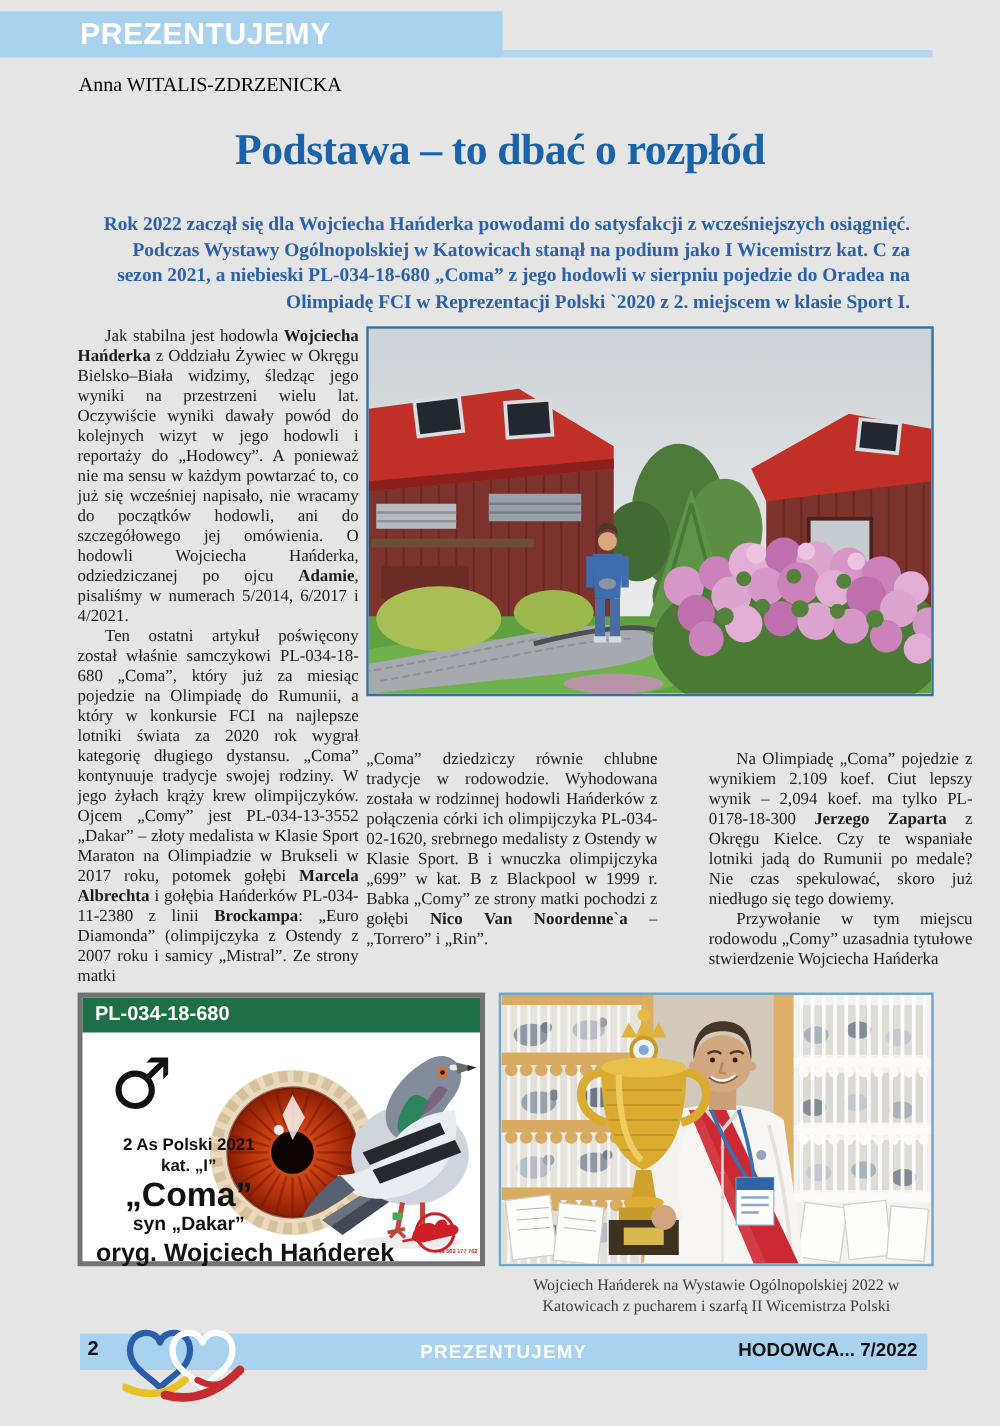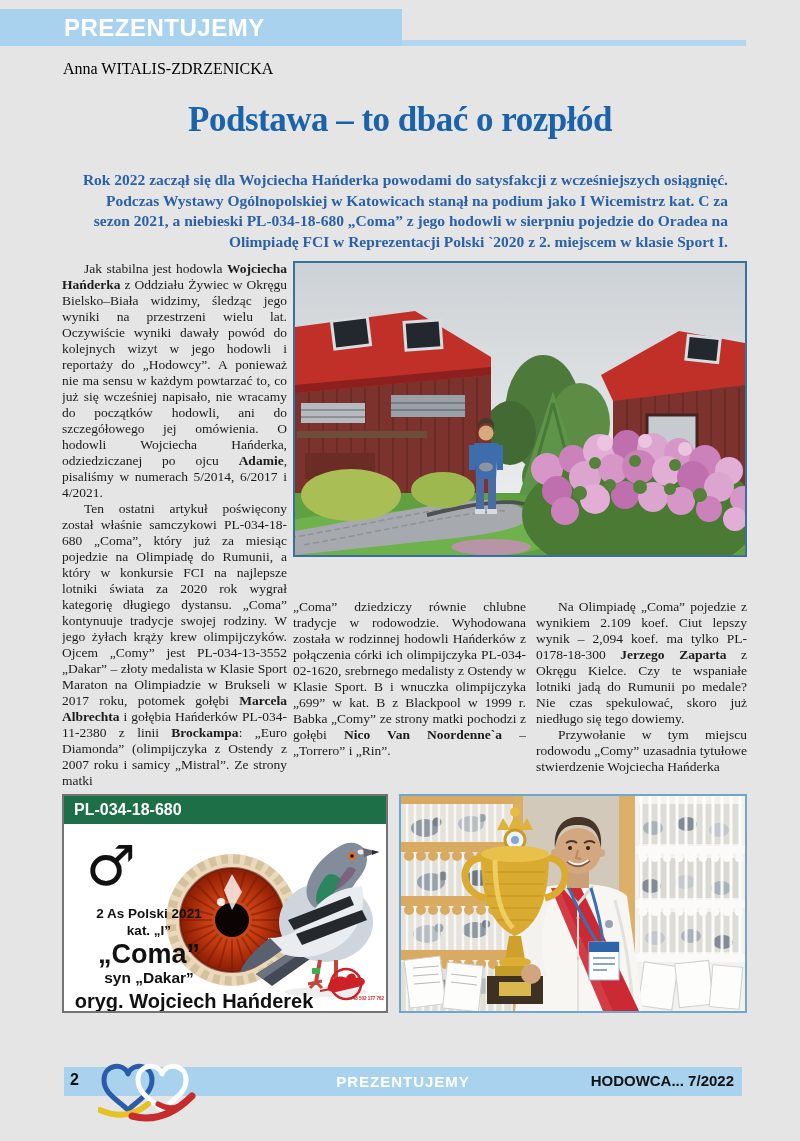--- a/index.html
+++ b/index.html
@@ -13,34 +13,34 @@
   .topline{position:absolute;left:402px;top:40px;width:344px;height:6px;background:#b3d7f0;}
   .author{position:absolute;left:63px;top:60px;font-size:16px;color:#000;}
   .title{position:absolute;left:0;top:100px;width:800px;margin:0;text-align:center;
          font-size:35px;font-weight:bold;color:#1a62aa;letter-spacing:-.5px;}
   .lead{position:absolute;left:72px;top:170px;width:656px;margin:0;text-align:right;
         font-weight:bold;font-size:15.5px;line-height:1.33;color:#2a61a8;}
   
   .col{position:absolute;font-size:13.5px;line-height:16px;color:#1b1b1b;text-align:justify;overflow:hidden;}
   .col1{left:62px;top:261px;width:225px;height:532px;}
   .col2{left:293px;top:599px;width:233px;height:196px;}
-  .col3{left:536px;top:599px;width:211px;height:196px;font-family:Liberation Serif, serif;}
+  .col3{left:567px;top:599px;width:211px;height:196px;font-family:Liberation Serif, serif;}
   .par{margin:0;}
   .par.indent{text-indent:22px;}
   
   .photo{position:absolute;border:2px solid #38719f;box-sizing:border-box;overflow:hidden;background:#eee;}
   .photo1{left:293px;top:261px;width:454px;height:296px;}
   .photo2{left:399px;top:794px;width:348px;height:219px;border-color:#6ea6cc;}
   .photo svg{display:block;width:100%;height:100%;}
   .cap{position:absolute;text-align:center;font-size:12.8px;line-height:1.3;color:#3d3d3d;}
   .cap1{left:293px;top:567px;width:454px;}
   .cap2{left:56px;top:1020px;width:338px;}
   .cap3{left:399px;top:1020px;width:348px;}
   
-  .card{position:absolute;left:62px;top:794px;width:326px;height:219px;border:2px solid #737373;
+  .card{position:absolute;left:62px;top:794px;width:326px;height:219px;border:4px solid #737373;
         box-sizing:border-box;background:#fff;}
   .card-head{height:28px;background:#1d6f47;display:flex;align-items:center;padding-left:10px;
         font-family:"Liberation Sans",sans-serif;font-weight:bold;font-size:16px;color:#fff;}
   .card-body{position:relative;height:187px;overflow:hidden;}
   .card-body svg{position:absolute;left:0;top:0;}
   .mars{position:absolute;left:22px;top:14px;font-size:56px;line-height:1;color:#111;
         font-family:"DejaVu Sans",sans-serif;}
   .ctxt{position:absolute;font-family:"Liberation Sans",sans-serif;font-weight:bold;color:#111;
         text-align:center;width:170px;left:0;}
   .cl1{top:82px;font-size:13.5px;}
@@ -407,20 +407,21 @@
         <path d="M94,64 C94,104 102,122 112,132" stroke="#f3d771" stroke-width="5" fill="none" opacity=".8"></path>
         <path d="M108,140 L104,164 H124 L120,140 Z" fill="#cfa12c"></path>
         <ellipse cx="114" cy="166" rx="16" ry="5" fill="#dcae33"></ellipse>
         <rect x="94" y="170" width="40" height="10" fill="#c59c2a"></rect>
         <rect x="86" y="180" width="56" height="28" fill="#3d3222"></rect>
         <rect x="98" y="186" width="32" height="14" fill="#d9b84e"></rect>
         <circle cx="130" cy="178" r="10" fill="#d2a57f"></circle>
       </g>
     </svg>
   </figure>
+  <div class="cap cap3">Wojciech Hańderek  na Wystawie Ogólnopolskiej 2022 w Katowicach z pucharem i szarfą II Wicemistrza Polski</div>
 
   <div class="footbar">
     <span class="pnum">2</span>
     <span class="fcenter">PREZENTUJEMY</span>
     <span class="fright">HODOWCA... 7/2022</span>
   </div>
   <svg class="hearts" width="100" height="66" viewBox="0 0 100 66">
     <path d="M30 16 C26 4 6 6 6 22 C6 36 20 42 30 52 C40 42 54 36 54 22 C54 6 34 4 30 16 Z" fill="none" stroke="#2b5ca8" stroke-width="5" stroke-linejoin="round"></path>
     <path d="M64 16 C60 4 40 6 40 22 C40 36 54 42 64 52 C74 42 88 36 88 22 C88 6 68 4 64 16 Z" fill="none" stroke="#fbfdff" stroke-width="5" stroke-linejoin="round"></path>
     <path d="M2 52 C20 60 36 58 50 46" stroke="#e8c125" stroke-width="6" fill="none" stroke-linecap="round"></path>

